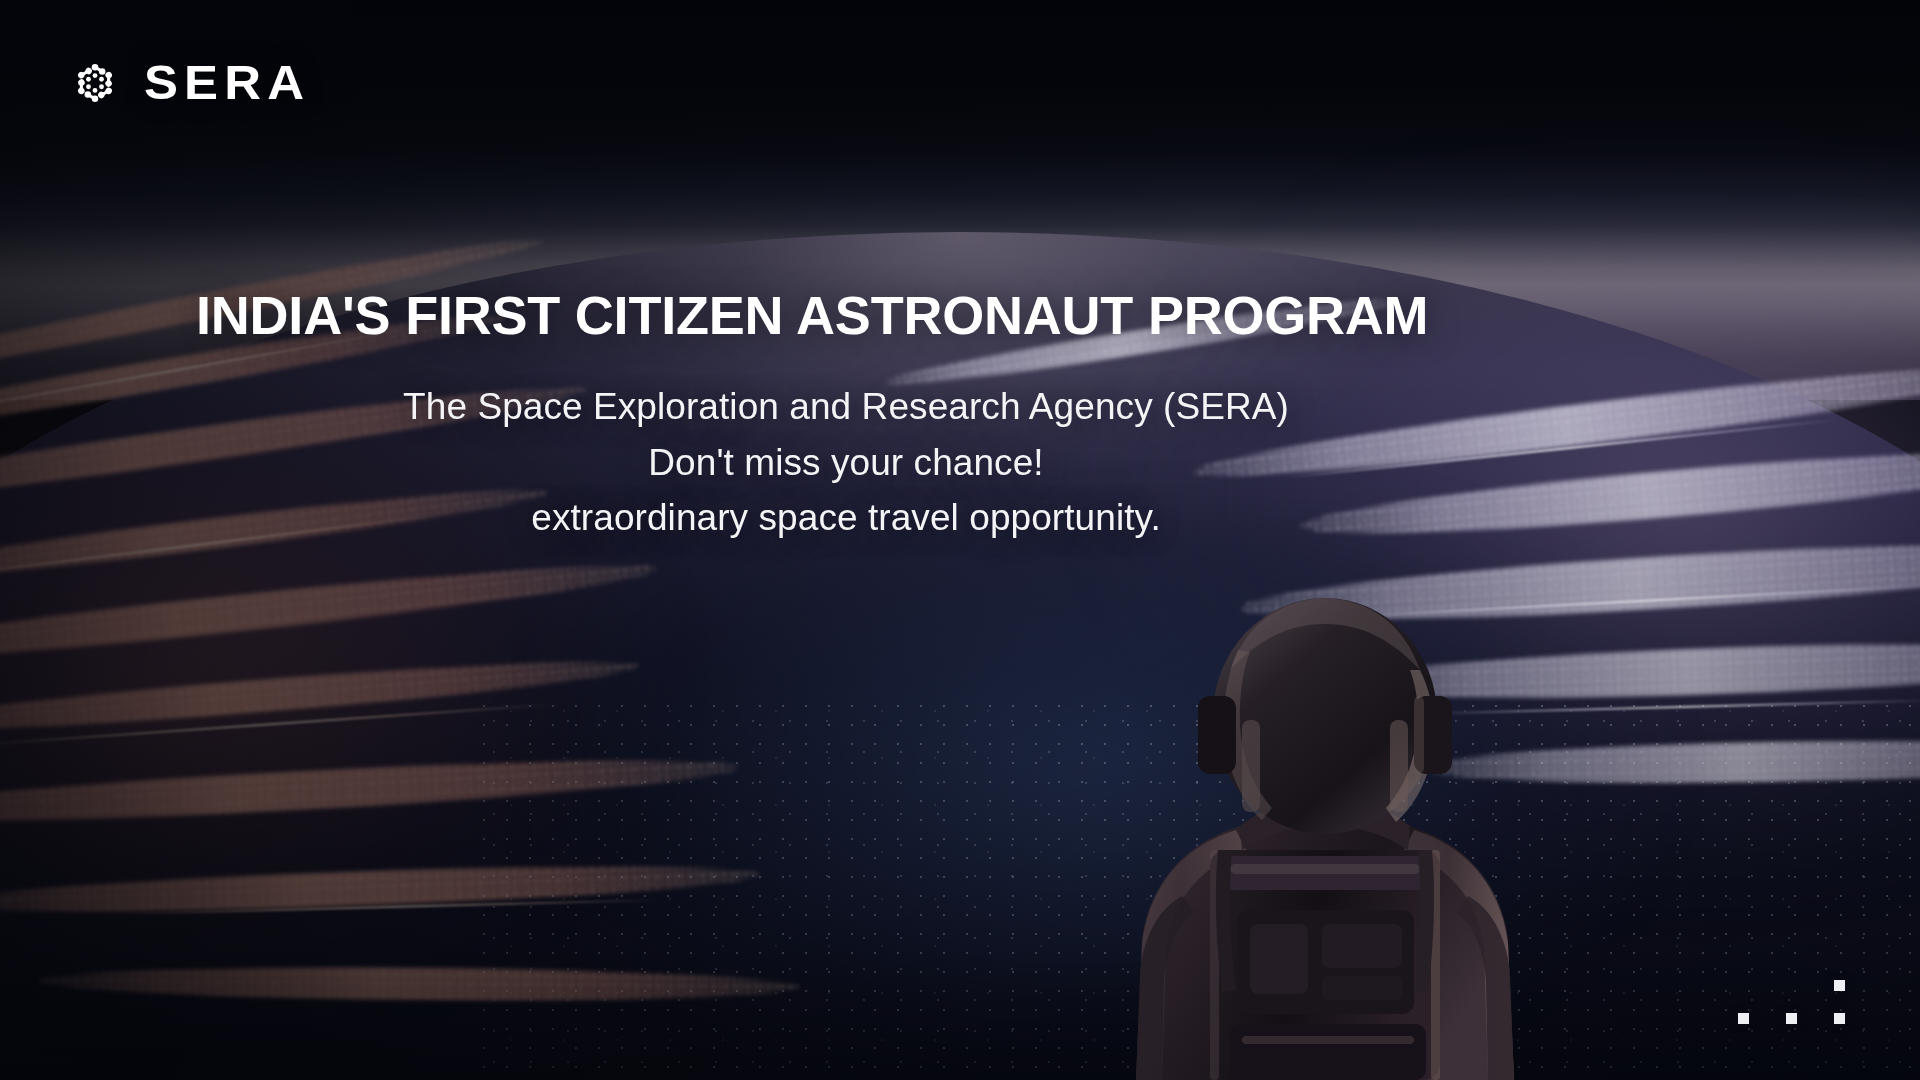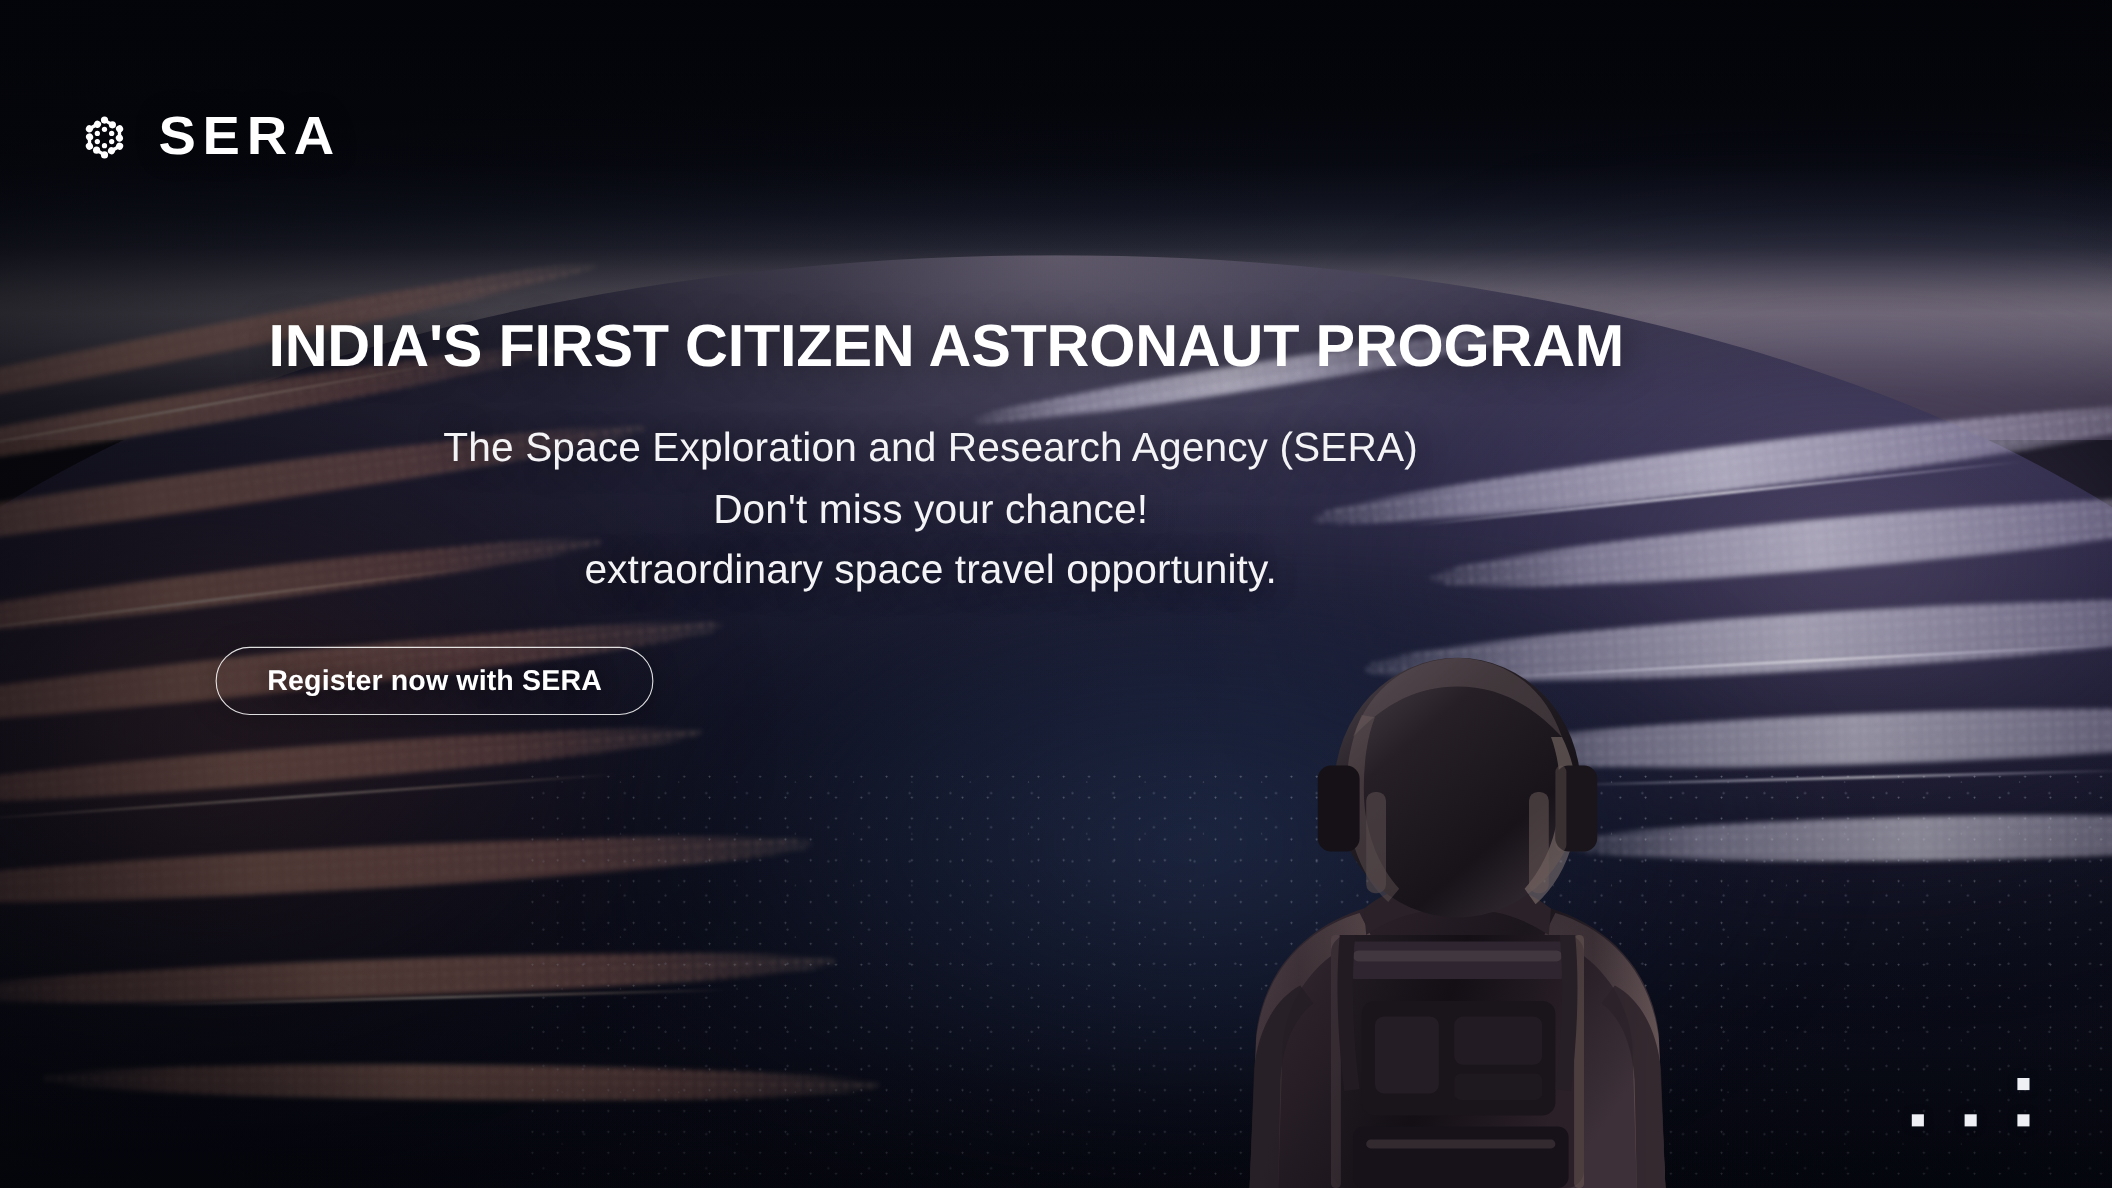--- a/index.html
+++ b/index.html
@@ -191,21 +191,21 @@
                      rgba(3,4,9,0) 34%, rgba(3,4,9,.26) 88%, rgba(2,3,7,.52) 100%);
   }
 
   
   .astro { position:absolute; left:1090px; top:520px; width:470px; height:560px; }
   .astro svg { display:block; width:100%; height:100%; }
 
   
   .logo {
     position:absolute; left:72px; top:58px;
-    display:flex; align-items:center; gap:26px;margin-top:42px;
+    display:flex; align-items:center; gap:26px;
   }
   .logo-mark { width:46px; height:46px; flex:0 0 46px; }
   .logo-mark svg { display:block; width:100%; height:100%; }
   .logo-word {
     font-family:"Liberation Sans", sans-serif;
     font-size:49px; font-weight:700;
     letter-spacing:.12em;
     color:#ffffff;
     line-height:1;
     transform:scaleX(1.04);
@@ -216,21 +216,20 @@
   .content { position:absolute; left:196px; top:287px; width:1300px; }
 
   .headline {
     font-family:"Liberation Sans", sans-serif;
     font-size:54px; font-weight:700;
     letter-spacing:-.004em;
     color:#ffffff;
     line-height:1.04;
     white-space:nowrap;
     text-shadow:0 2px 30px rgba(0,0,0,.50);
-    margin-left:48px;
   }
 
   .subcopy {
     margin-top:36px;
     font-family:"Liberation Sans", sans-serif;
     font-size:37px; font-weight:300;
     color:#f4f4f7;
     line-height:1.50;
     letter-spacing:.002em;
     text-shadow:0 2px 26px rgba(0,0,0,.55);
@@ -445,21 +444,20 @@
   <div class="content">
 
     <h1 class="headline">INDIA'S FIRST CITIZEN ASTRONAUT PROGRAM</h1>
 
     <p class="subcopy">
       <span>The Space Exploration and Research Agency (SERA)</span>
       <span>Don't miss your chance!</span>
       <span>extraordinary space travel opportunity.</span>
     </p>
 
-    <button class="cta">Register now with SERA</button>
   </div>
 
   <div class="pager">
     <span class="dot d1"></span>
     <span class="dot d2"></span>
     <span class="dot d3"></span>
     <span class="dot d4"></span>
   </div>
 
 </div>

